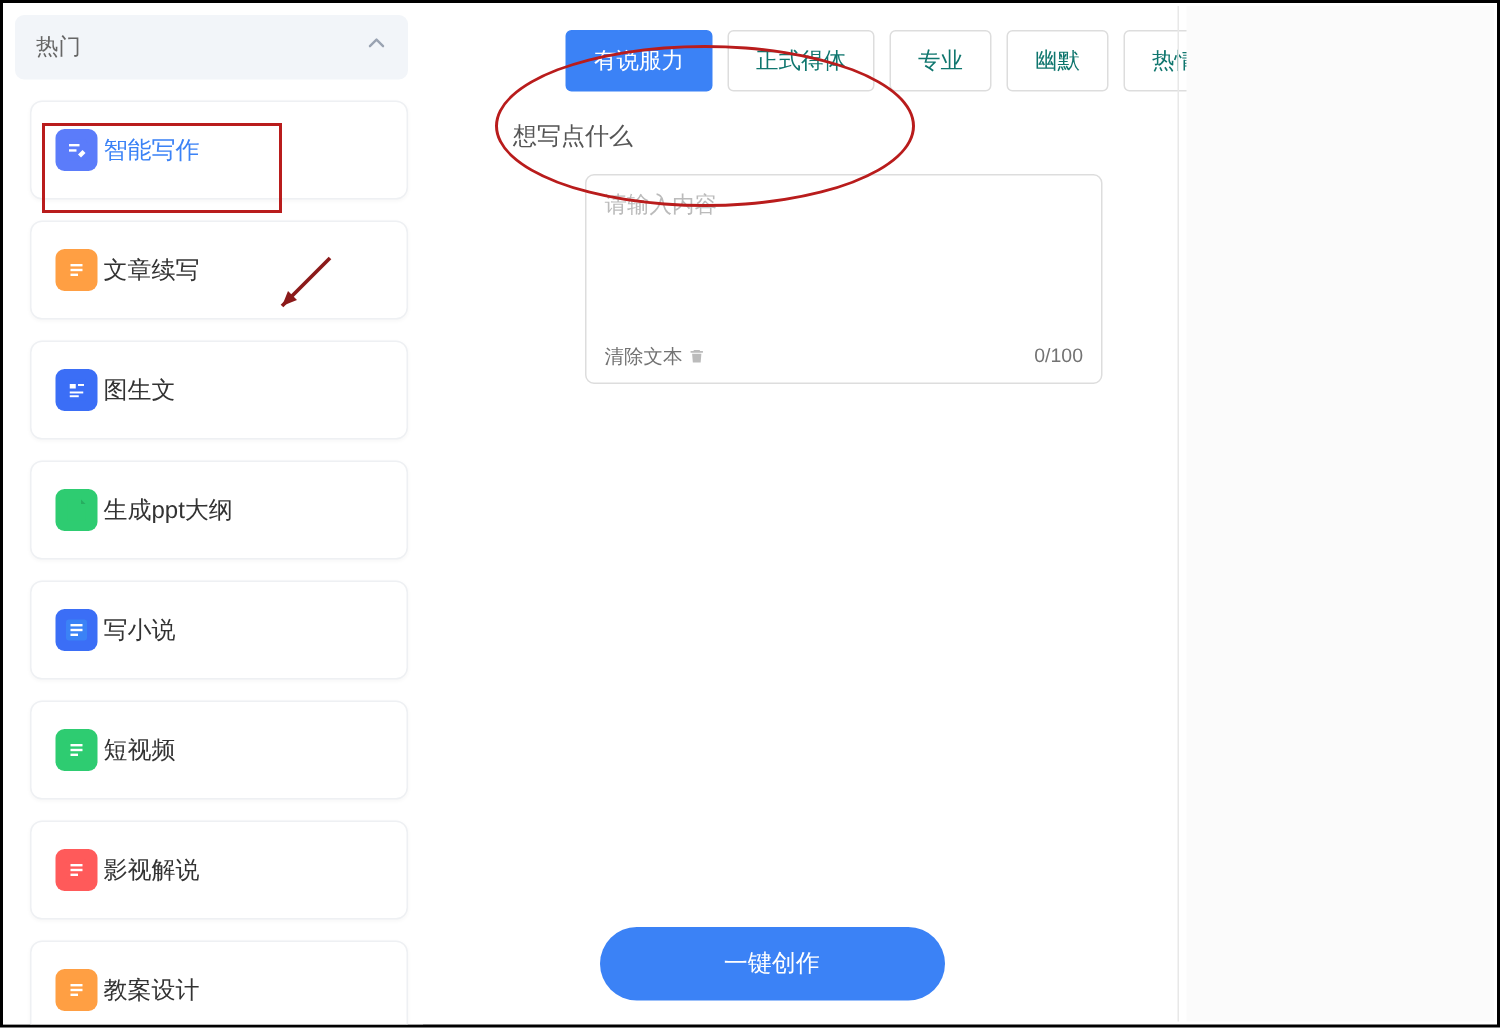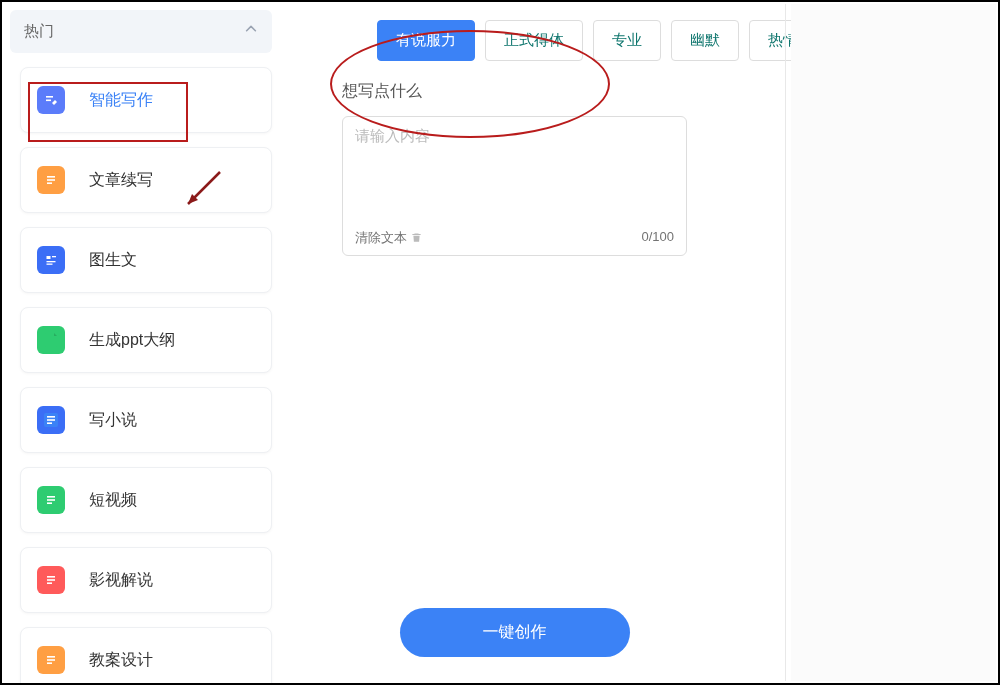--- a/index.html
+++ b/index.html
@@ -11,21 +11,21 @@
     }
     .sidebar { width: 280px; background: #fff; padding: 8px 10px 8px 8px; overflow: hidden; }
     .section-header {
       display: flex; justify-content: space-between; 
       padding: 12px 14px; background: #f2f5f9; border-radius: 6px;
       color: #666; font-size: 15px; cursor: pointer; margin-bottom: 14px;
     }
     .chev { width: 14px; height: 14px; display: inline-flex; }
     .sidebar-list { display: flex; flex-direction: column; gap: 14px; padding-left: 10px; }
     .sidebar-item {
-      display: flex; align-items: center; gap: 24px;
+      display: flex; align-items: center; gap: 4px;
       padding: 18px 16px; background: #fff; border: 1px solid #eef0f3;
       border-radius: 8px; box-shadow: 0 1px 3px rgba(0,0,0,0.04);
       font-size: 16px; color: #333; cursor: pointer;
     }
     .sidebar-item.active { color: #3b82f6; }
     .icon-sq {
       width: 28px; height: 28px; border-radius: 6px;
       display: inline-flex; align-items: center; justify-content: center;
       flex-shrink: 0;
     }
@@ -44,34 +44,34 @@
     .main { flex: 1; position: relative; padding: 18px 40px 0 60px; }
     .label { font-size: 16px; color: #555; margin-bottom: 14px; }
     .tone-row { display: flex; flex-wrap: wrap; gap: 10px; margin-bottom: 20px; padding-left: 35px; }
     .tone-chip {
       padding: 10px 18px; border: 1px solid #ddd; border-radius: 4px;
       background: #fff; font-size: 15px; color: #0f766e; cursor: pointer;
     }
     .tone-chip.active { background: #3b82f6; color: #fff; border-color: #3b82f6; }
     .textarea-wrap {
       position: relative; width: 345px; height: 140px;
-      border: 1px solid #ddd; border-radius: 6px; padding: 10px 12px 30px;
+      border: 1px solid #ddd; border-radius: 6px; padding: 10px 12px 30px; margin-left: 48px;
     }
     .textarea-wrap textarea {
       width: 100%; height: 110px; border: none; resize: none; outline: none;
       font-size: 15px; color: #333; font-family: inherit;
     }
     .textarea-wrap textarea::placeholder { color: #bbb; }
     .ta-footer {
       position: absolute; left: 12px; right: 12px; bottom: 8px;
       display: flex; justify-content: space-between; color: #737373; font-size: 13px;
     }
     .clear-text { cursor: pointer; display: inline-flex; align-items: center; gap: 4px; }
     .submit-wrap {
-      position: absolute; bottom: 26px; left: 60px; width: 345px; text-align: center; text-decoration: underline;
+      position: absolute; bottom: 16px; left: 60px; width: 345px; text-align: center; text-decoration: underline;
     }
     .submit-btn {
       display: inline-block; width: 230px; padding: 14px 0;
       background: #3b82f6; color: #fff; border-radius: 999px;
       border: none; font-size: 16px; cursor: pointer;
     }
     .circle-anno {
       position: absolute; left: 328px; top: 28px; width: 280px; height: 108px;
       border: 2px solid #b91c1c; border-radius: 50%; pointer-events: none;
     }

